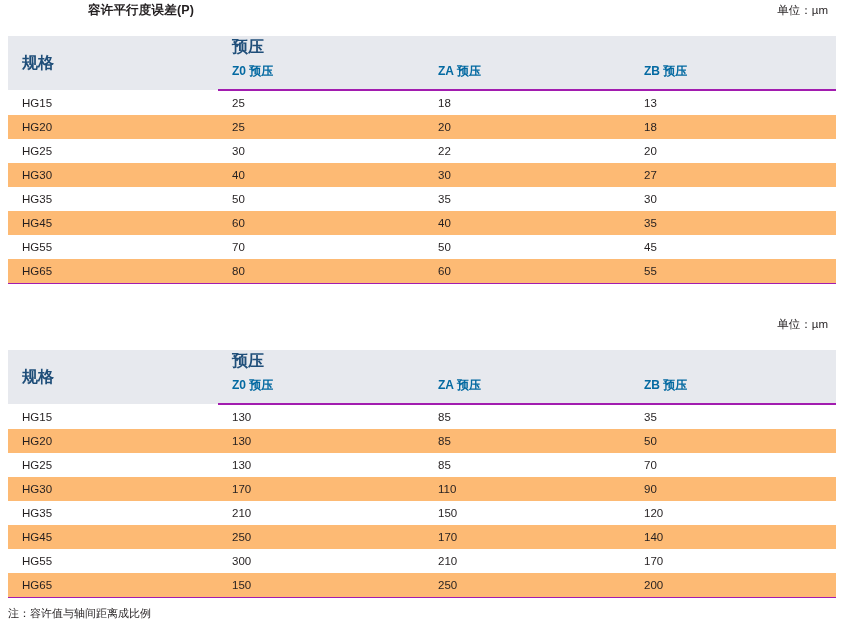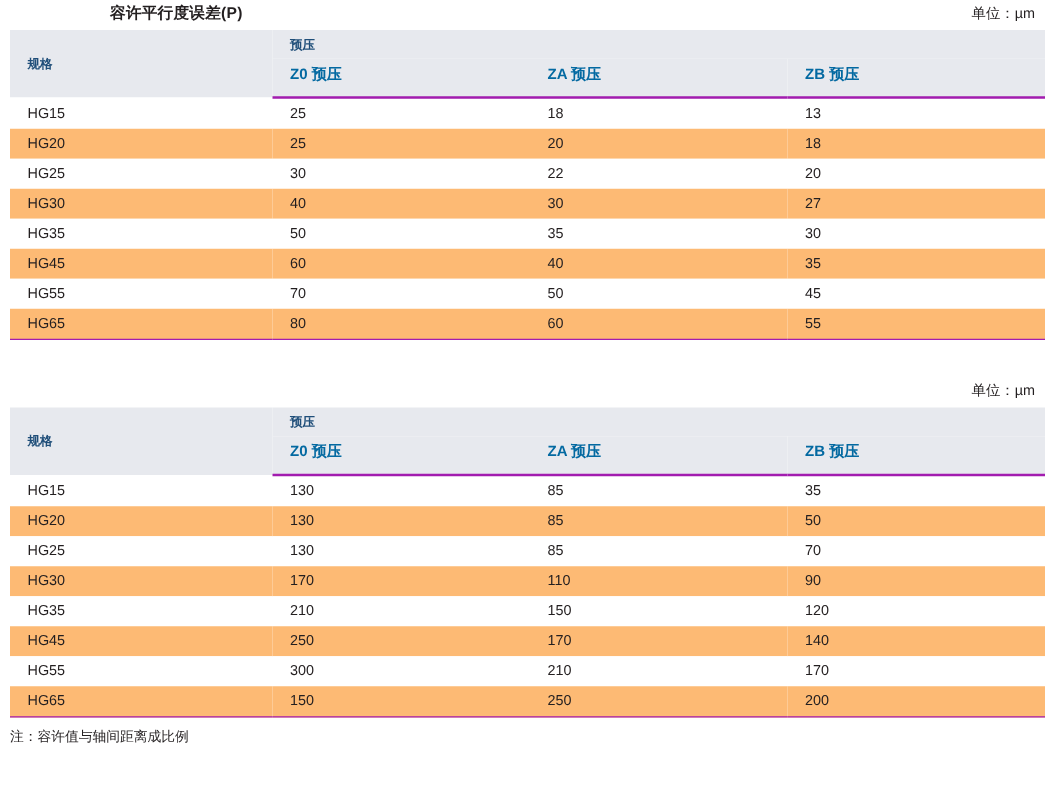--- a/index.html
+++ b/index.html
@@ -21,21 +21,21 @@
     box-sizing: border-box;
     padding: 0;
   }
 
   
   .block {
     width: 844px;
   }
   .block-head {
     position: relative;
-    height: 24px;
+    height: 36px;
     padding: 0 16px 0 0;
     text-align: right;
   }
   .block-title {
     position: absolute;
     left: 88px;
     top: 2px;
     font-size: 12.5px;
     font-weight: bold;
     color: #231f20;
@@ -58,21 +58,21 @@
   table.grid col.c0 { width: 210px; }
   table.grid col.c1 { width: 206px; }
   table.grid col.c2 { width: 206px; }
   table.grid col.c3 { width: 206px; }
 
   
   tr.hdr-top td {
     background: #e7e9ee;
     height: 23px;
     padding: 0 0 0 14px;
-    font-size: 10px;
+    font-size: 16px;
     font-weight: bold;
     color: #1f4e79;
     vertical-align: middle;
     border: none;
   }
   tr.hdr-bot td {
     background: #e7e9ee;
     height: 25px;
     padding: 0 0 5px 14px;
     font-size: 12px;

